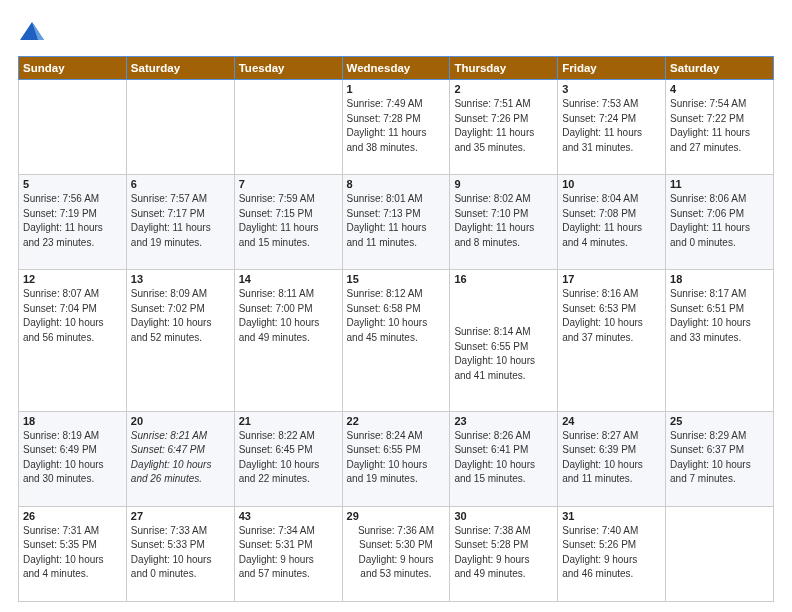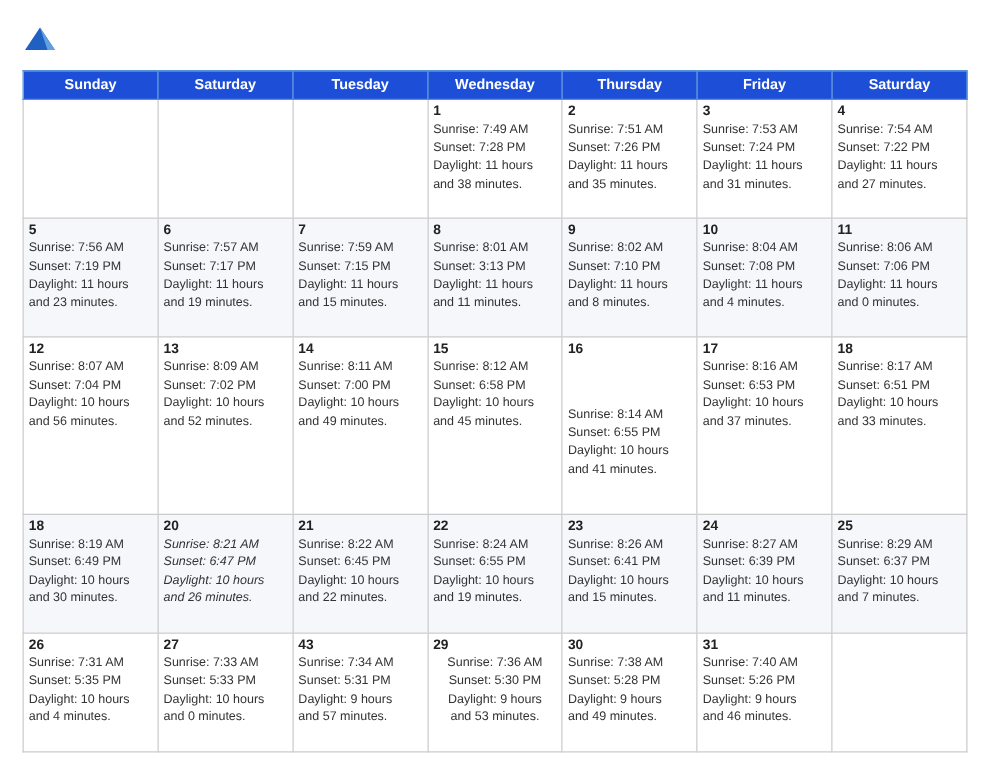--- a/index.html
+++ b/index.html
@@ -60,26 +60,26 @@
       font-size: 13px;
       color: #444;
     }
     .calendar {
       flex: 1;
       border-collapse: collapse;
       width: 100%;
       table-layout: fixed;
     }
     .calendar th {
-      background-color: #1d4ed8;
+      background-color: #a16207;
       color: #fff;
       font-size: 11.5px;
       font-weight: bold;
       padding: 5px 4px;
-      text-align: center;
+      text-align: left;
       border: 1px solid #5590d8;
     }
     .calendar td {
       border: 1px solid #ccc;
       vertical-align: top;
       padding: 3px 4px;
       font-size: 9px;
       color: #333;
       background: #fff;
       height: 78px;
@@ -188,21 +188,21 @@
           <td>
             <span class="day-number">7</span>
             <div class="day-info" style="white-space: pre-line;">Sunrise: 7:59 AM
 Sunset: 7:15 PM
 Daylight: 11 hours
 and 15 minutes.</div>
           </td>
           <td>
             <span class="day-number">8</span>
             <div class="day-info" style="white-space: pre-line;">Sunrise: 8:01 AM
-Sunset: 3:13 PM
+Sunset: 7:13 PM
 Daylight: 11 hours
 and 11 minutes.</div>
           </td>
           <td>
             <span class="day-number">9</span>
             <div class="day-info" style="white-space: pre-line;">Sunrise: 8:02 AM
 Sunset: 7:10 PM
 Daylight: 11 hours
 and 8 minutes.</div>
           </td>

